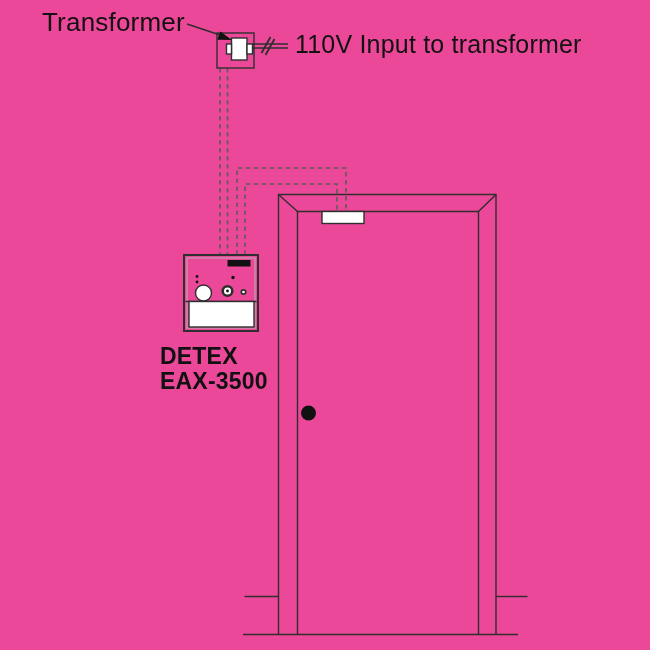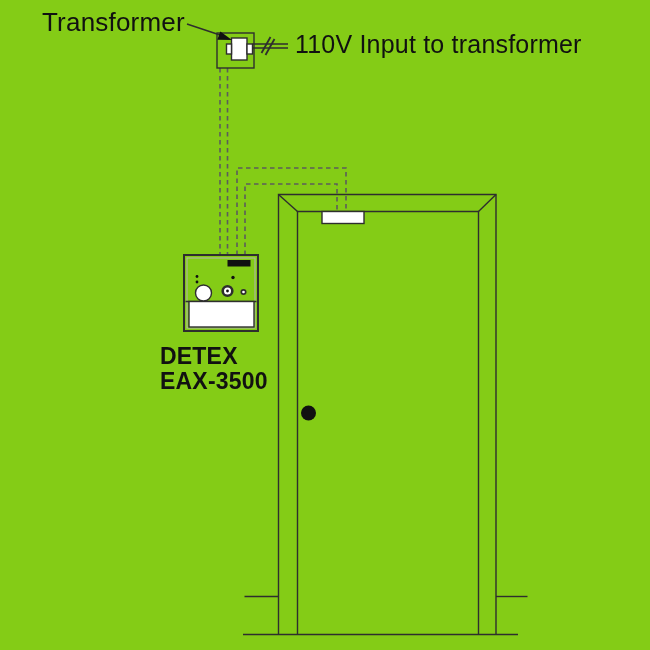--- a/index.html
+++ b/index.html
@@ -4,21 +4,21 @@
 <style>
   html, body {
     margin: 0;
     padding: 0;
     background: #ffffff;
   }
   .canvas {
     position: relative;
     width: 650px;
     height: 650px;
-    background: #84cc16;
+    background: #ec4899;
     overflow: hidden;
   }
   svg { display: block; }
   .diagram-text {
     font-family: "Liberation Sans", sans-serif;
     letter-spacing: 0.2px;
   }
   .fs-transformer { font-size: 26px; }
   .fs-input { font-size: 25px; }
   .fs-device {

